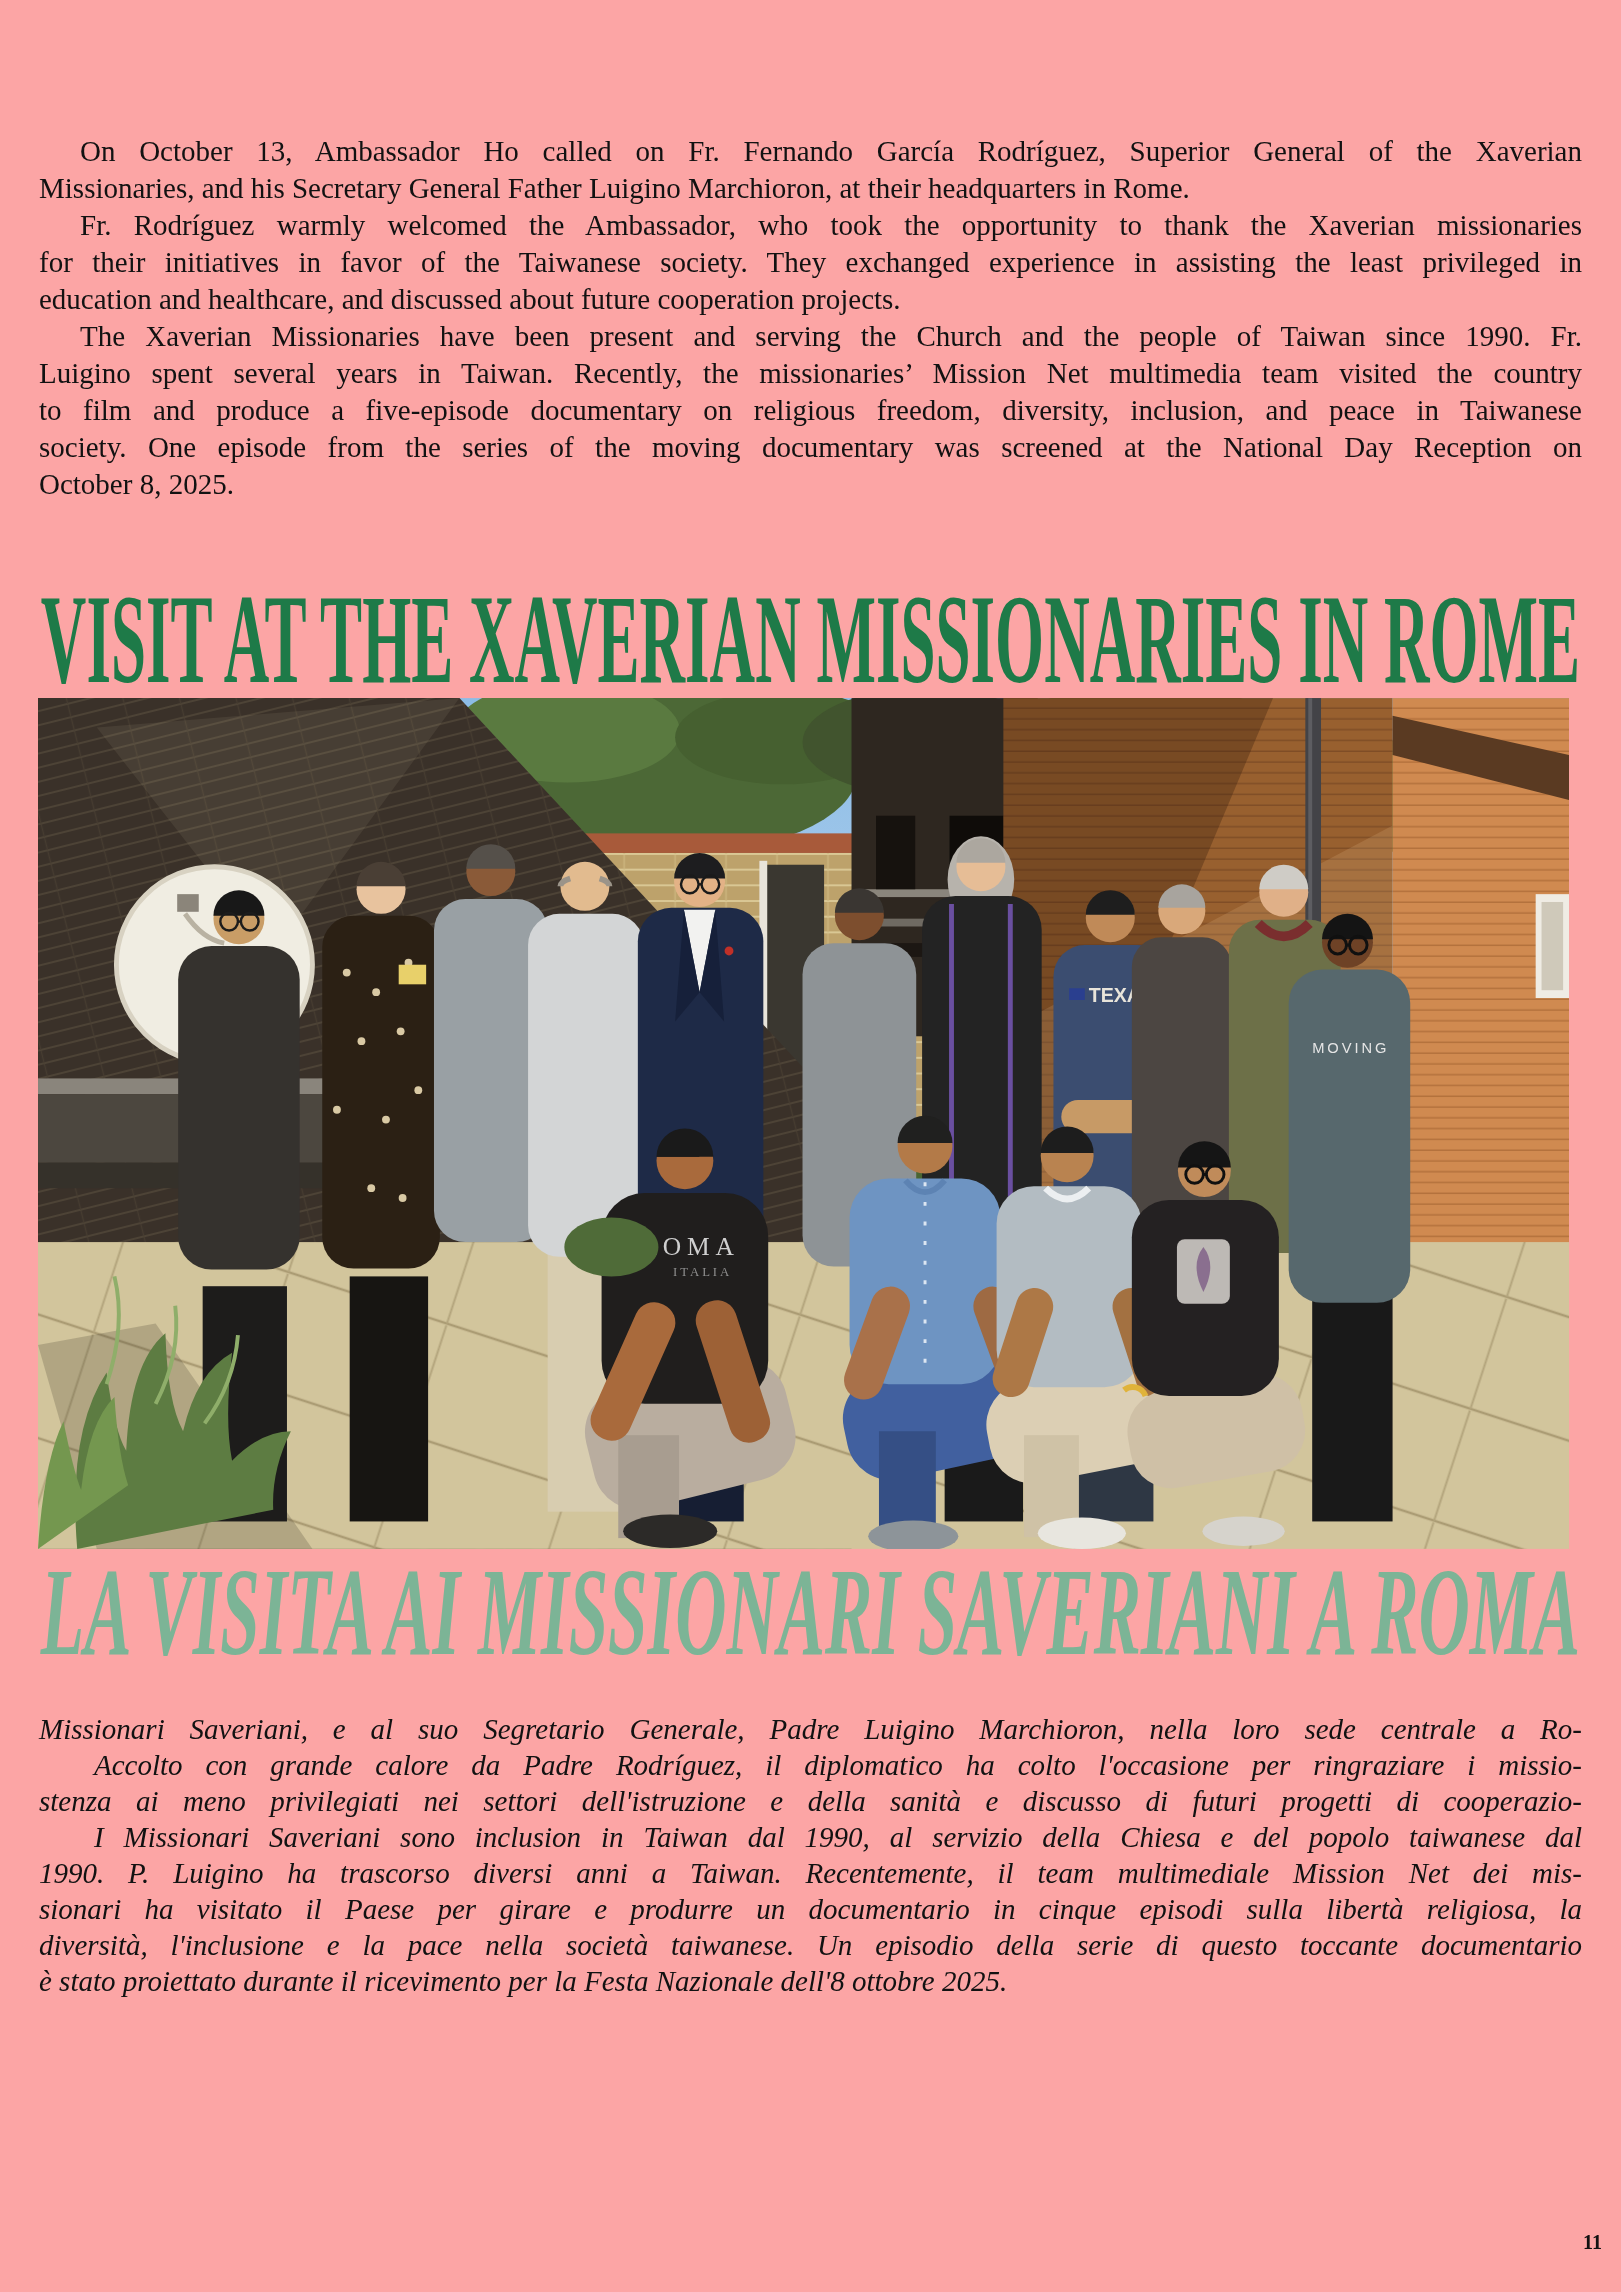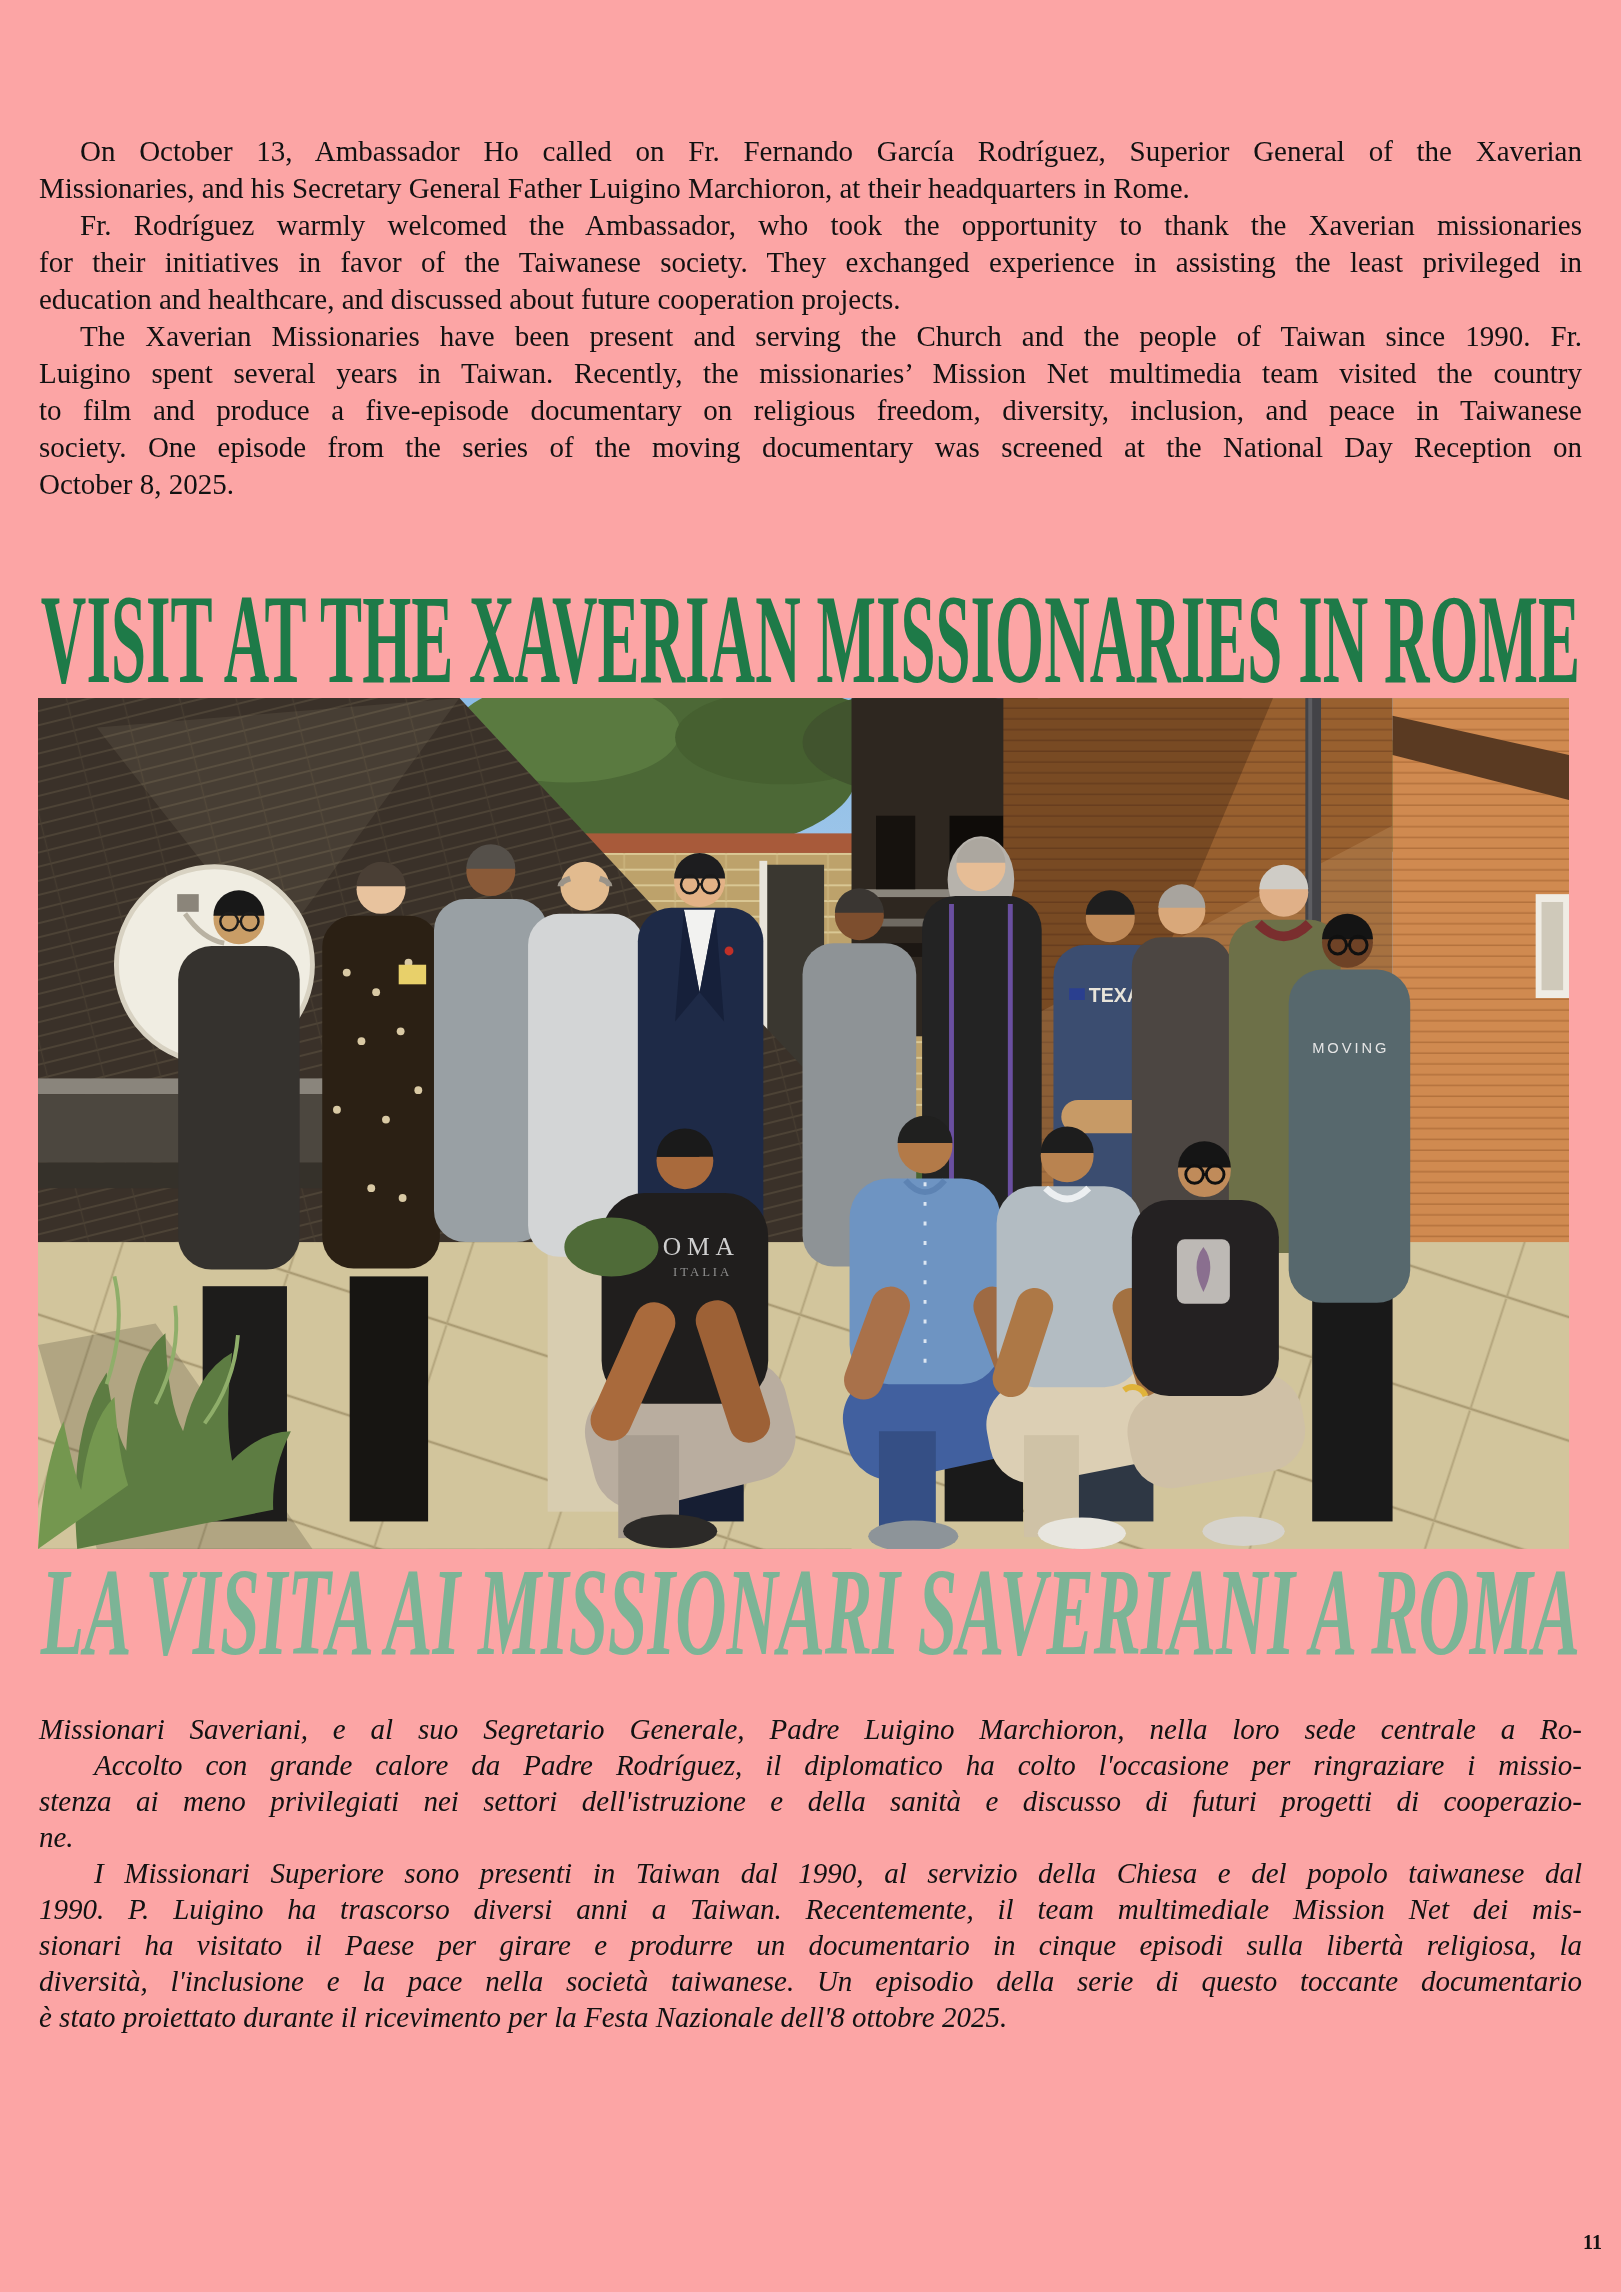--- a/index.html
+++ b/index.html
@@ -333,22 +333,21 @@
   </div>
 
   <svg class="headline headline-it" viewBox="0 0 1574 96">
     <text x="1" y="92" textLength="1572" lengthAdjust="spacingAndGlyphs" font-family="Liberation Serif, serif" font-weight="bold" font-style="italic" font-size="128" fill="#7cb496">LA VISITA AI MISSIONARI SAVERIANI A ROMA</text>
   </svg>
 
   <div class="article article-it">
       <div class="line">Missionari Saveriani, e al suo Segretario Generale, Padre Luigino Marchioron, nella loro sede centrale a Ro-</div>
       <div class="line first">Accolto con grande calore da Padre Rodríguez, il diplomatico ha colto l'occasione per ringraziare i missio-</div>
       <div class="line">stenza ai meno privilegiati nei settori dell'istruzione e della sanità e discusso di futuri progetti di cooperazio-</div>
-      <div class="line last">ne.</div>
-      <div class="line first">I Missionari Superiore sono presenti in Taiwan dal 1990, al servizio della Chiesa e del popolo taiwanese dal</div>
+      <div class="line first">I Missionari Saveriani sono inclusion in Taiwan dal 1990, al servizio della Chiesa e del popolo taiwanese dal</div>
       <div class="line">1990. P. Luigino ha trascorso diversi anni a Taiwan. Recentemente, il team multimediale Mission Net dei mis-</div>
       <div class="line">sionari ha visitato il Paese per girare e produrre un documentario in cinque episodi sulla libertà religiosa, la</div>
       <div class="line">diversità, l'inclusione e la pace nella società taiwanese. Un episodio della serie di questo toccante documentario</div>
       <div class="line last">è stato proiettato durante il ricevimento per la Festa Nazionale dell'8 ottobre 2025.</div>
     </div>
 
   <div class="page-number">11</div>
 
 </div>
 

